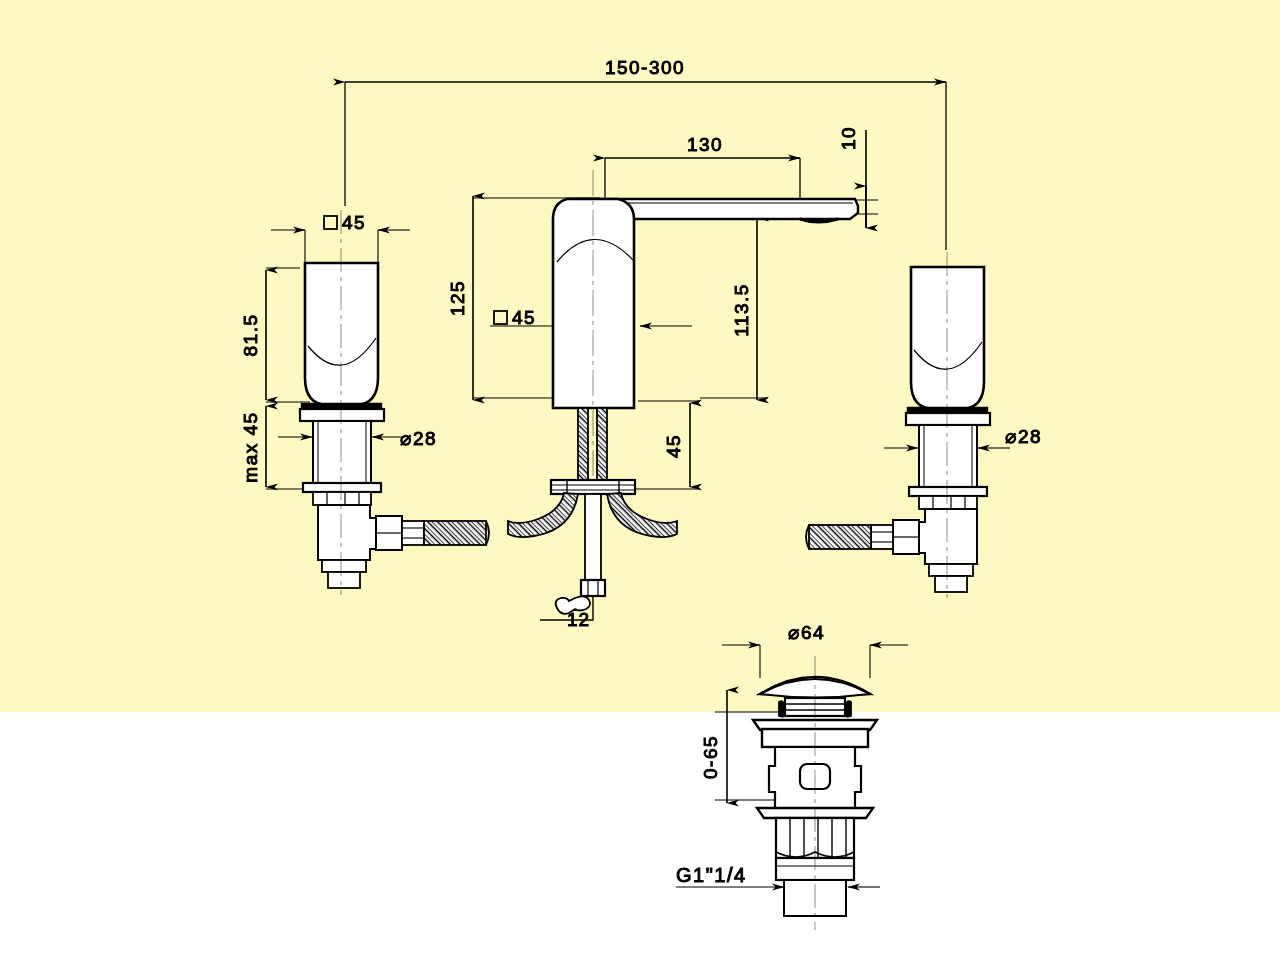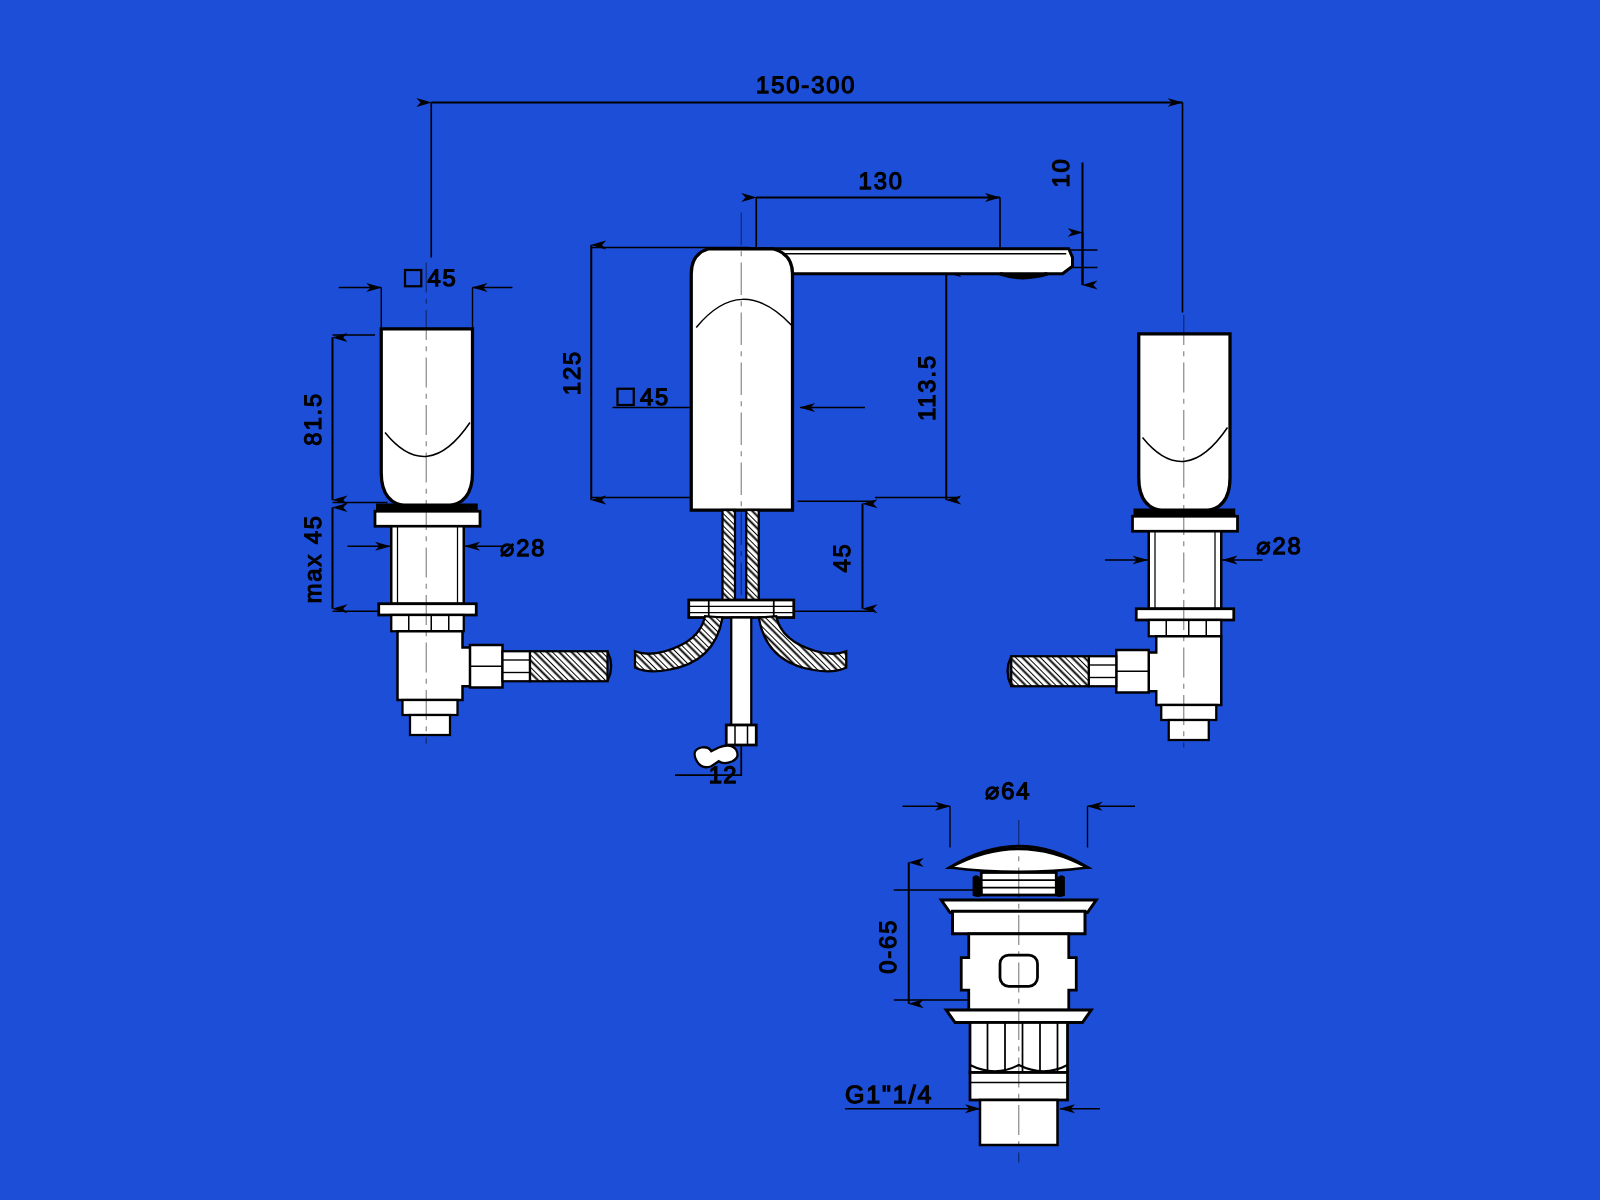--- a/index.html
+++ b/index.html
@@ -1,17 +1,17 @@
 <!DOCTYPE html>
 <html><head>
 <meta charset="utf-8">
 <style>
   html,body{margin:0;padding:0;background:#ffffff;}
   body{width:1280px;height:960px;font-family:"Liberation Sans",sans-serif;overflow:hidden;}
-  #stage{position:relative;width:1280px;height:960px;background:#1d4ed8;}
+  #stage{position:relative;width:1280px;height:712px;background:#fef9c3;}
   svg{display:block;}
   text{font-family:"Liberation Sans",sans-serif;fill:#000;}
 </style>
 </head>
 <body>
 
 <div id="stage">
 <svg width="1280" height="960" viewBox="0 0 1280 960">
   <defs>
     <pattern id="braid" width="7" height="7" patternUnits="userSpaceOnUse" patternTransform="rotate(45)">

